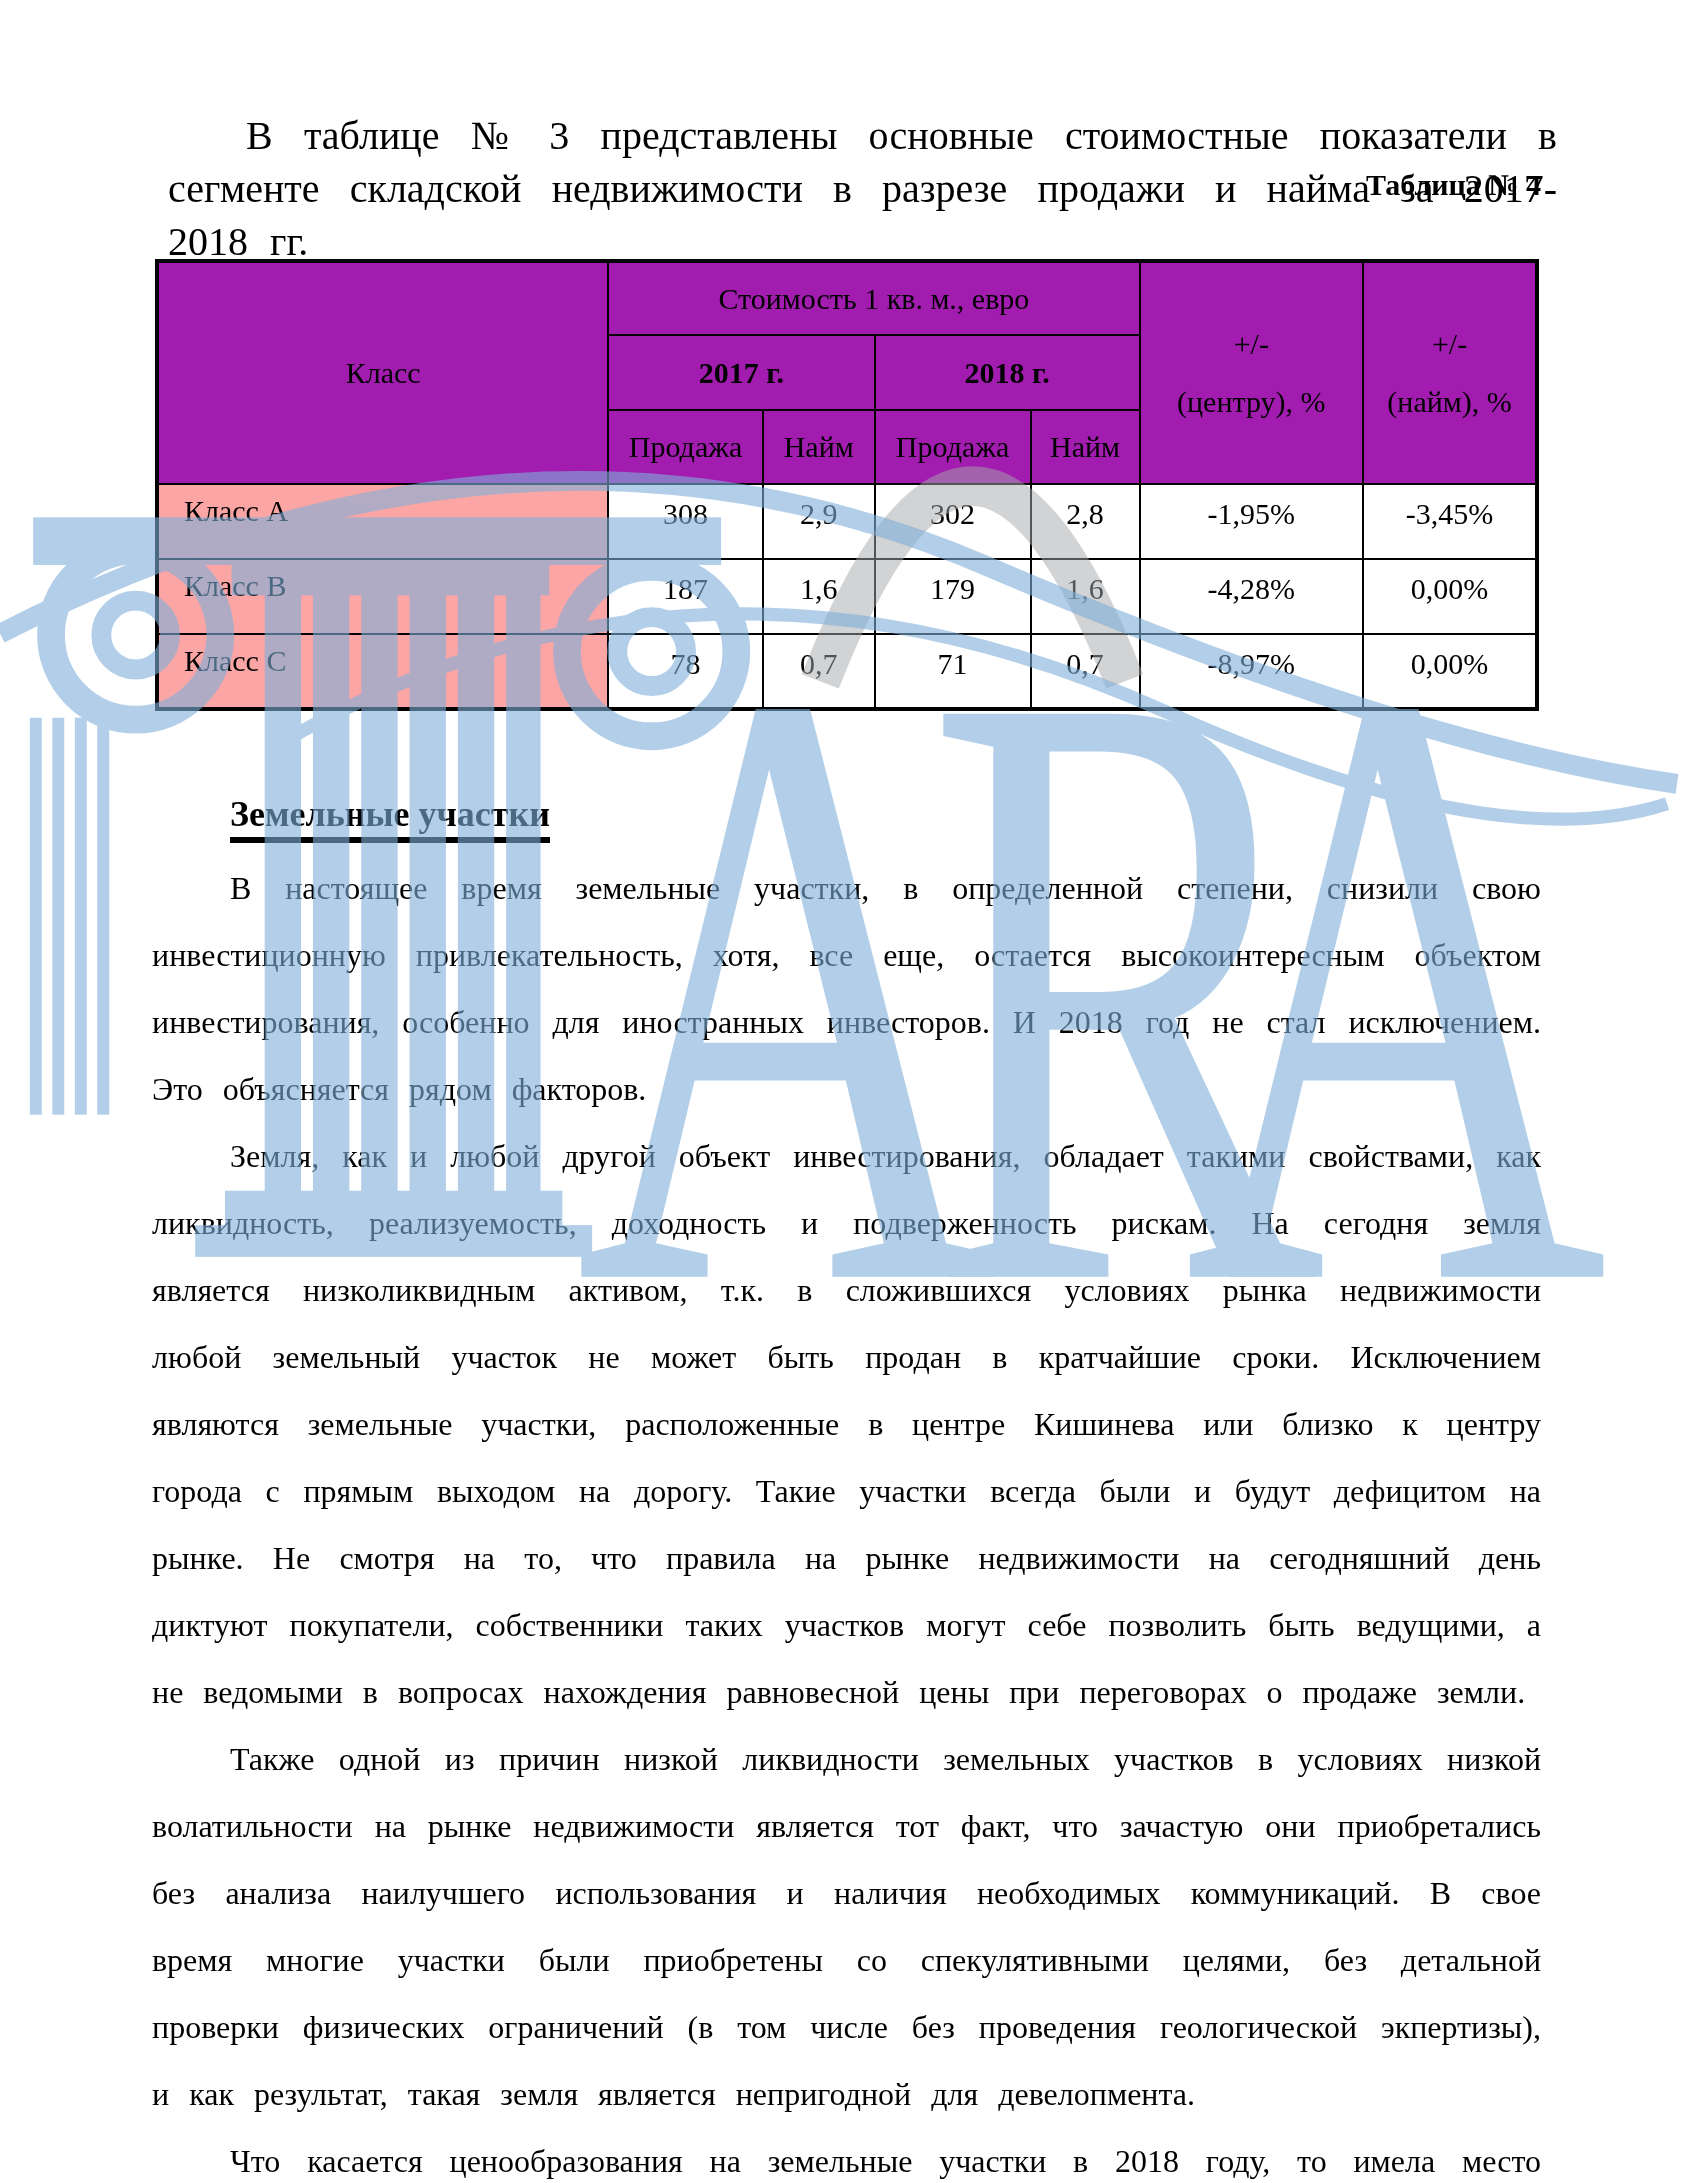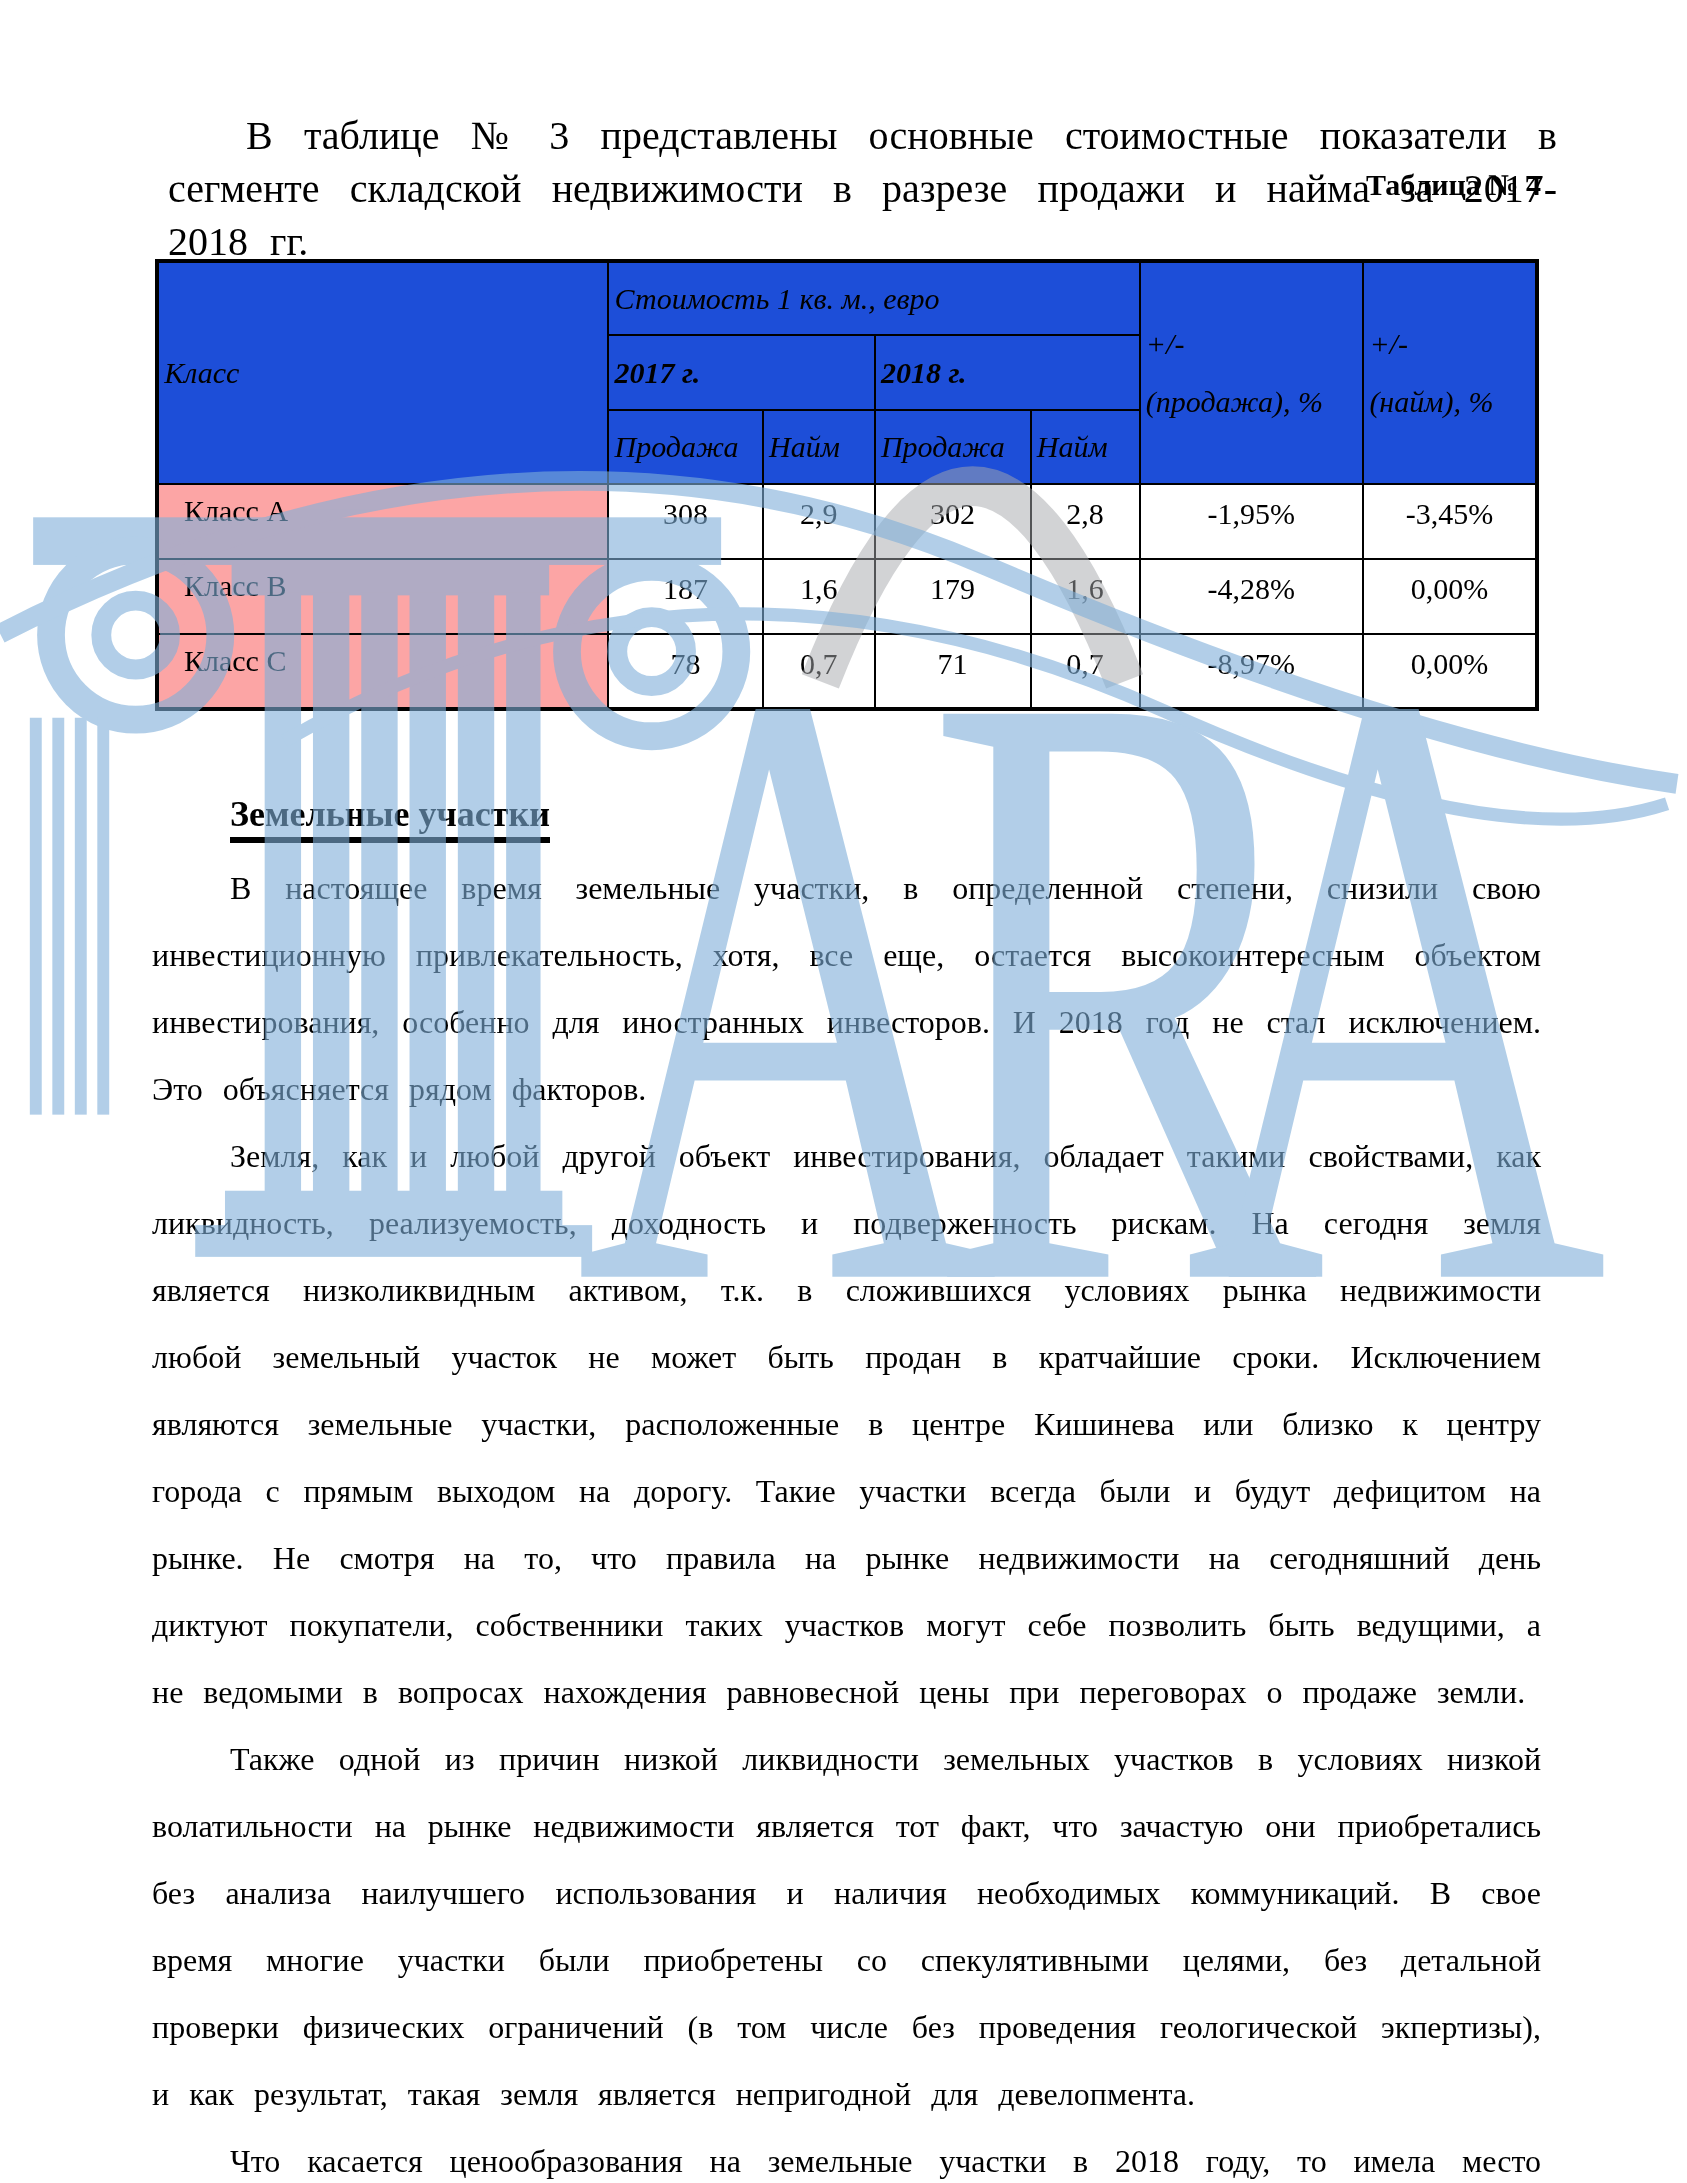--- a/index.html
+++ b/index.html
@@ -39,24 +39,24 @@
     font-size: 30px;
   }
   table.cost td {
     border: 2px solid #000;
     border-top-width: 2.6px;
     border-bottom-width: 2.6px;
     overflow: hidden;
   }
   table.cost { border: 4px solid #000; }
   td.head {
-    background: #1d4ed8;
+    background: #a21caf;
+    text-align: center;
     vertical-align: middle;
     padding: 4px 5.3px;
-    font-style: italic;
   }
   tr.hrow1 { height: 74px; }
   tr.hrow2 { height: 75px; }
   tr.hrow3 { height: 74px; }
   tr.drow  { height: 75px; }
   td.year { font-weight: bold; }
   td.delta-head { line-height: 58px; }
   td.klass {
     text-align: left;
     vertical-align: top;
@@ -121,21 +121,21 @@
       <col style="width:7.9%">
       <col style="width:16.2%">
       <col style="width:12.6%">
     </colgroup>
     <tbody>
       <tr class="hrow1">
         <td class="head" rowspan="3">Класс</td>
         <td class="head" colspan="4">Стоимость 1 кв. м., евро</td>
         <td class="head delta-head" rowspan="3">
           <span>+/-</span><br>
-          <span>(продажа), %</span>
+          <span>(центру), %</span>
         </td>
         <td class="head delta-head" rowspan="3">
           <span>+/-</span><br>
           <span>(найм), %</span>
         </td>
       </tr>
       <tr class="hrow2">
         <td class="head year" colspan="2">2017 г.</td>
         <td class="head year" colspan="2">2018 г.</td>
       </tr>

